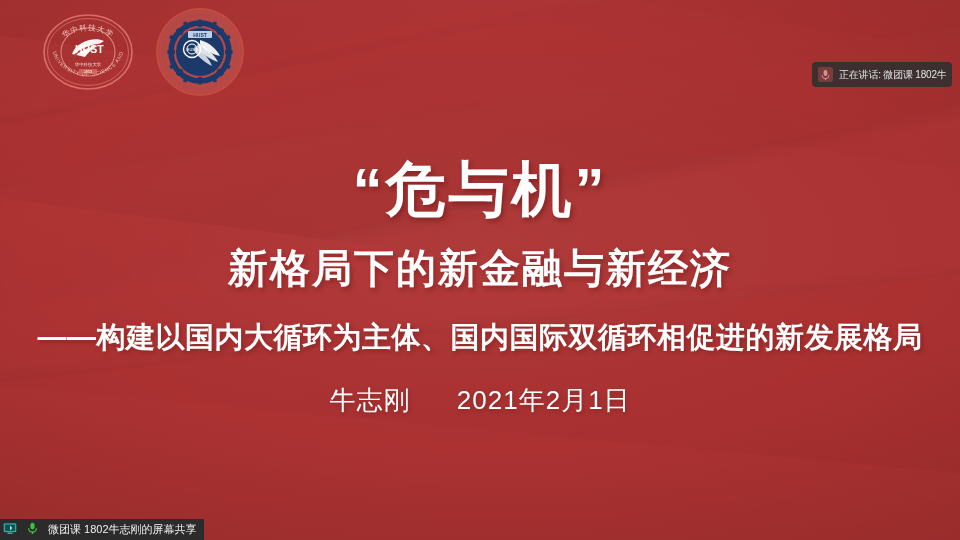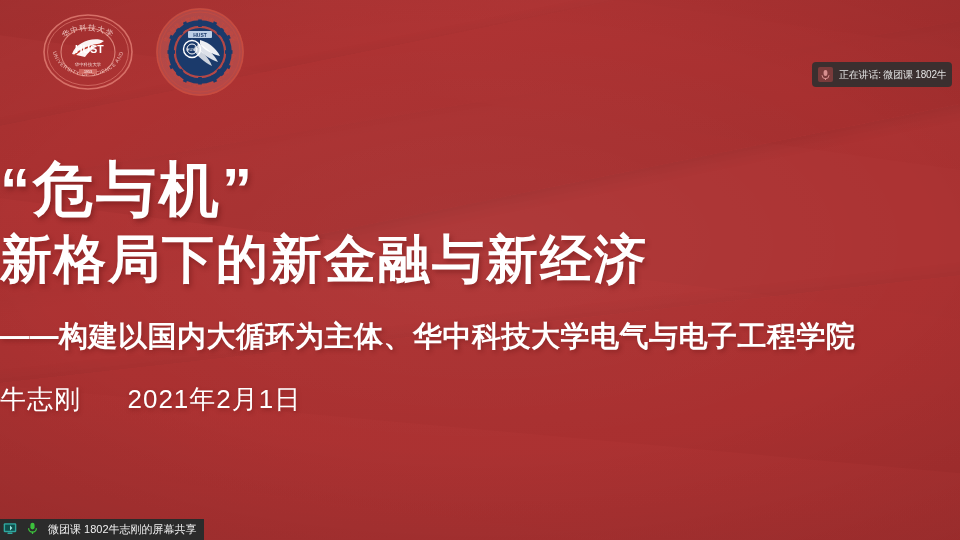--- a/index.html
+++ b/index.html
@@ -96,34 +96,34 @@
     height: 92px;
   }
   .logo-hust svg, .logo-seee svg { display:block; }
 
   
   .titles {
     position: absolute;
     left: 0;
     right: 0;
     top: 158px;
-    text-align: left;
+    text-align: center;
     z-index: 4;
   }
   .t-main {
     font-size: 60px;
     font-weight: 700;
     color: #ffffff;
     letter-spacing: 3px;
     line-height: 1.08;
     text-shadow: 2px 3px 5px rgba(90,15,15,0.45);
   }
   .t-sub {
-    margin-top: 2px;
-    font-size: 52px;
+    margin-top: 18px;
+    font-size: 40px;
     font-weight: 700;
     color: #ffffff;
     letter-spacing: 2px;
     text-shadow: 2px 3px 5px rgba(90,15,15,0.40);
   }
   .t-third {
     margin-top: 22px;
     font-size: 29px;
     font-weight: 700;
     color: #ffffff;
@@ -288,21 +288,21 @@
           <text x="46" y="30.8" font-size="5" font-weight="bold" fill="#1b3a6b" text-anchor="middle" font-family="'Liberation Sans',sans-serif">HUST</text>
         </g>
       </svg>
     </div>
 
   </div>
 
   <div class="titles">
     <div class="t-main">“危与机”</div>
     <div class="t-sub">新格局下的新金融与新经济</div>
-    <div class="t-third">——构建以国内大循环为主体、华中科技大学电气与电子工程学院</div>
+    <div class="t-third">——构建以国内大循环为主体、国内国际双循环相促进的新发展格局</div>
     <div class="byline">
       <span>牛志刚</span>
       <span class="gap"></span>
       <span>2021年2月1日</span>
     </div>
   </div>
 
   <div class="speaker-overlay">
     <span class="speaker-avatar">
       <svg width="11" height="12" viewBox="0 0 11 12" aria-hidden="true">

